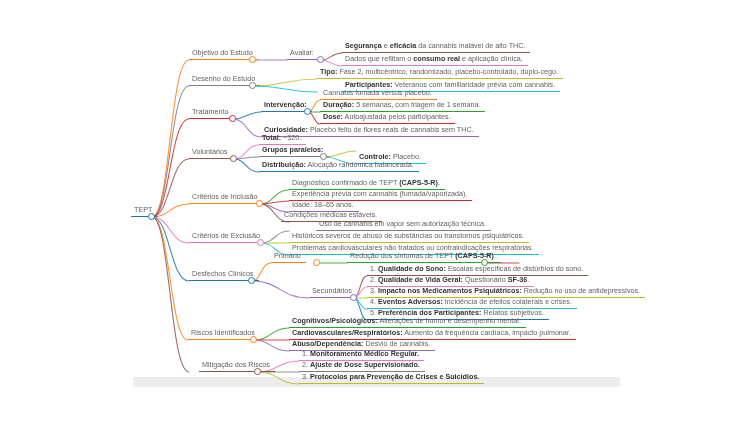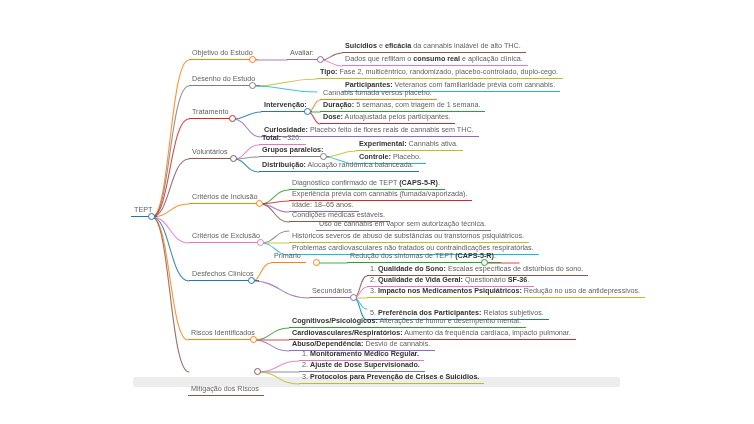--- a/index.html
+++ b/index.html
@@ -93,63 +93,63 @@
   <div class="node" style="left: 189px; top: 146px; border-bottom-color: rgb(140, 86, 75);"><span class="r">Voluntários</span></div>
   <span class="dot" style="left: 230px; top: 155px; border-color: rgb(140, 86, 75);"></span>
   <div class="node" style="left: 189px; top: 191px; border-bottom-color: rgb(255, 127, 14);"><span class="r">Critérios de Inclusão</span></div>
   <span class="dot" style="left: 256px; top: 200px; border-color: rgb(255, 127, 14);"></span>
   <div class="node" style="left: 189px; top: 230px; border-bottom-color: rgb(227, 119, 194); text-align: center;"><span class="r">Critérios de Exclusão</span></div>
   <span class="dot" style="left: 257px; top: 239px; border-color: rgb(227, 119, 194);"></span>
   <div class="node" style="left: 189px; top: 268px; border-bottom-color: rgb(31, 119, 180);"><span class="r">Desfechos Clínicos</span></div>
   <span class="dot" style="left: 248px; top: 277px; border-color: rgb(31, 119, 180);"></span>
   <div class="node" style="left: 188px; top: 327px; border-bottom-color: rgb(255, 127, 14);"><span class="r">Riscos Identificados</span></div>
   <span class="dot" style="left: 250px; top: 336px; border-color: rgb(255, 127, 14);"></span>
-  <div class="node" style="left: 188px; top: 359px; border-bottom-color: rgb(140, 86, 75); margin-top: 24px;"><span class="r">Mitigação dos Riscos</span></div>
+  <div class="node" style="left: 199px; top: 359px; border-bottom-color: rgb(140, 86, 75);"><span class="r">Mitigação dos Riscos</span></div>
   <span class="dot" style="left: 254px; top: 368px; border-color: rgb(140, 86, 75);"></span>
 
   <div class="node" style="left: 287px; top: 47px; border-bottom-color: rgb(148, 103, 189);"><span class="r">Avaliar:</span></div>
   <span class="dot" style="left: 317px; top: 56px; border-color: rgb(148, 103, 189);"></span>
-  <div class="node" style="left: 342px; top: 40px; border-bottom-color: rgb(140, 86, 75);"><span class="b">Suicídios</span><span class="r"> e </span><span class="b">eficácia</span><span class="r"> da cannabis inalável de alto THC.</span></div>
+  <div class="node" style="left: 342px; top: 40px; border-bottom-color: rgb(140, 86, 75);"><span class="b">Segurança</span><span class="r"> e </span><span class="b">eficácia</span><span class="r"> da cannabis inalável de alto THC.</span></div>
   <div class="node" style="left: 342px; top: 53px; border-bottom-color: rgb(227, 119, 194);"><span class="r">Dados que reflitam o </span><span class="b">consumo real</span><span class="r"> e aplicação clínica.</span></div>
 
   <div class="node" style="left: 317px; top: 66px; border-bottom-color: rgb(188, 189, 34);"><span class="b">Tipo:</span><span class="r"> Fase 2, multicêntrico, randomizado, placebo-controlado, duplo-cego.</span></div>
   <div class="node" style="left: 317px; top: 79px; border-bottom-color: rgb(23, 190, 207); margin-left: 25px;"><span class="b">Participantes:</span><span class="r"> Veteranos com familiaridade prévia com cannabis.</span></div>
 
   <div class="node" style="left: 261px; top: 99px; border-bottom-color: rgb(31, 119, 180);"><span class="b">Intervenção:</span></div>
   <span class="dot" style="left: 304px; top: 108px; border-color: rgb(31, 119, 180);"></span>
   <div class="node" style="left: 320px; top: 87px; border-bottom-color: rgb(255, 127, 14);"><span class="r">Cannabis fumada versus placebo.</span></div>
   <div class="node" style="left: 320px; top: 99px; border-bottom-color: rgb(44, 160, 44);"><span class="b">Duração:</span><span class="r"> 5 semanas, com triagem de 1 semana.</span></div>
   <div class="node" style="left: 320px; top: 111px; border-bottom-color: rgb(214, 39, 40);"><span class="b">Dose:</span><span class="r"> Autoajustada pelos participantes.</span></div>
   <div class="node" style="left: 261px; top: 124px; border-bottom-color: rgb(148, 103, 189);"><span class="b">Curiosidade:</span><span class="r"> Placebo feito de flores reais de cannabis sem THC.</span></div>
 
   <div class="node" style="left: 259px; top: 132px; border-bottom-color: rgb(227, 119, 194);"><span class="b">Total:</span><span class="r"> ~320.</span></div>
   <div class="node" style="left: 259px; top: 144px; border-bottom-color: rgb(127, 127, 127);"><span class="b">Grupos paralelos:</span></div>
   <span class="dot" style="left: 320px; top: 153px; border-color: rgb(127, 127, 127);"></span>
-  <div class="node" style="left: 356px; top: 138px; border-bottom-color: rgb(188, 189, 34);"><span class="b">Experimental:</span><span class="r"> Cannabis ativa.</span></div>
   <div class="node" style="left: 356px; top: 151px; border-bottom-color: rgb(23, 190, 207);"><span class="b">Controle:</span><span class="r"> Placebo.</span></div>
   <div class="node" style="left: 259px; top: 159px; border-bottom-color: rgb(31, 119, 180);"><span class="b">Distribuição:</span><span class="r"> Alocação randômica balanceada.</span></div>
 
   <div class="node" style="left: 289px; top: 177px; border-bottom-color: rgb(44, 160, 44);"><span class="r">Diagnóstico confirmado de TEPT </span><span class="b">(CAPS-5-R)</span><span class="r">.</span></div>
   <div class="node" style="left: 289px; top: 188px; border-bottom-color: rgb(214, 39, 40);"><span class="r">Experiência prévia com cannabis (fumada/vaporizada).</span></div>
   <div class="node" style="left: 289px; top: 199px; border-bottom-color: rgb(148, 103, 189);"><span class="r">Idade: 18–65 anos.</span></div>
-  <div class="node" style="left: 289px; top: 209px; border-bottom-color: rgb(140, 86, 75);"><span class="r">Condições médicas estáveis.</span></div>
+  <div class="node" style="left: 281px; top: 209px; border-bottom-color: rgb(140, 86, 75);"><span class="r">Condições médicas estáveis.</span></div>
 
   <div class="node" style="left: 289px; top: 218px; border-bottom-color: rgb(127, 127, 127); margin-left: 27px;"><span class="r">Uso de cannabis em vapor sem autorização técnica.</span></div>
   <div class="node" style="left: 289px; top: 230px; border-bottom-color: rgb(188, 189, 34);"><span class="r">Históricos severos de abuso de substâncias ou transtornos psiquiátricos.</span></div>
   <div class="node" style="left: 289px; top: 242px; border-bottom-color: rgb(23, 190, 207);"><span class="r">Problemas cardiovasculares não tratados ou contraindicações respiratórias.</span></div>
 
   <div class="node" style="left: 271px; top: 250px; border-bottom-color: rgb(255, 127, 14);"><span class="r">Primário</span></div>
   <span class="dot" style="left: 313px; top: 259px; border-color: rgb(255, 127, 14);"></span>
   <div class="node" style="left: 347px; top: 250px; border-bottom-color: rgb(44, 160, 44);"><span class="r">Redução dos sintomas de TEPT </span><span class="b">(CAPS-5-R)</span><span class="r">.</span></div>
   <span class="dot" style="left: 481px; top: 259px; border-color: rgb(44, 160, 44);"></span>
   <div class="node" style="left: 309px; top: 285px; border-bottom-color: rgb(148, 103, 189);"><span class="r">Secundários</span></div>
   <span class="dot" style="left: 350px; top: 294px; border-color: rgb(148, 103, 189);"></span>
   <div class="node" style="left: 367px; top: 263px; border-bottom-color: rgb(140, 86, 75);"><span class="r">1. </span><span class="b">Qualidade do Sono:</span><span class="r"> Escalas específicas de distúrbios do sono.</span></div>
   <div class="node" style="left: 367px; top: 274px; border-bottom-color: rgb(227, 119, 194);"><span class="r">2. </span><span class="b">Qualidade de Vida Geral:</span><span class="r"> Questionário </span><span class="b">SF-36</span><span class="r">.</span></div>
   <div class="node" style="left: 367px; top: 285px; border-bottom-color: rgb(188, 189, 34);"><span class="r">3. </span><span class="b">Impacto nos Medicamentos Psiquiátricos:</span><span class="r"> Redução no uso de antidepressivos.</span></div>
+  <div class="node" style="left: 367px; top: 296px; border-bottom-color: rgb(23, 190, 207);"><span class="r">4. </span><span class="b">Eventos Adversos:</span><span class="r"> Incidência de efeitos colaterais e crises.</span></div>
   <div class="node" style="left: 367px; top: 307px; border-bottom-color: rgb(31, 119, 180);"><span class="r">5. </span><span class="b">Preferência dos Participantes:</span><span class="r"> Relatos subjetivos.</span></div>
 
   <div class="node" style="left: 289px; top: 315px; border-bottom-color: rgb(44, 160, 44);"><span class="b">Cognitivos/Psicológicos:</span><span class="r"> Alterações de humor e desempenho mental.</span></div>
   <div class="node" style="left: 289px; top: 327px; border-bottom-color: rgb(214, 39, 40);"><span class="b">Cardiovasculares/Respiratórios:</span><span class="r"> Aumento da frequência cardíaca, impacto pulmonar.</span></div>
   <div class="node" style="left: 289px; top: 338px; border-bottom-color: rgb(148, 103, 189);"><span class="b">Abuso/Dependência:</span><span class="r"> Desvio de cannabis.</span></div>
 
   <div class="node" style="left: 299px; top: 348px; border-bottom-color: rgb(227, 119, 194);"><span class="r">1. </span><span class="b">Monitoramento Médico Regular.</span></div>
   <div class="node" style="left: 299px; top: 359px; border-bottom-color: rgb(127, 127, 127);"><span class="r">2. </span><span class="b">Ajuste de Dose Supervisionado.</span></div>
   <div class="node" style="left: 299px; top: 371px; border-bottom-color: rgb(188, 189, 34);"><span class="r">3. </span><span class="b">Protocolos para Prevenção de Crises e Suicídios.</span></div>
 

